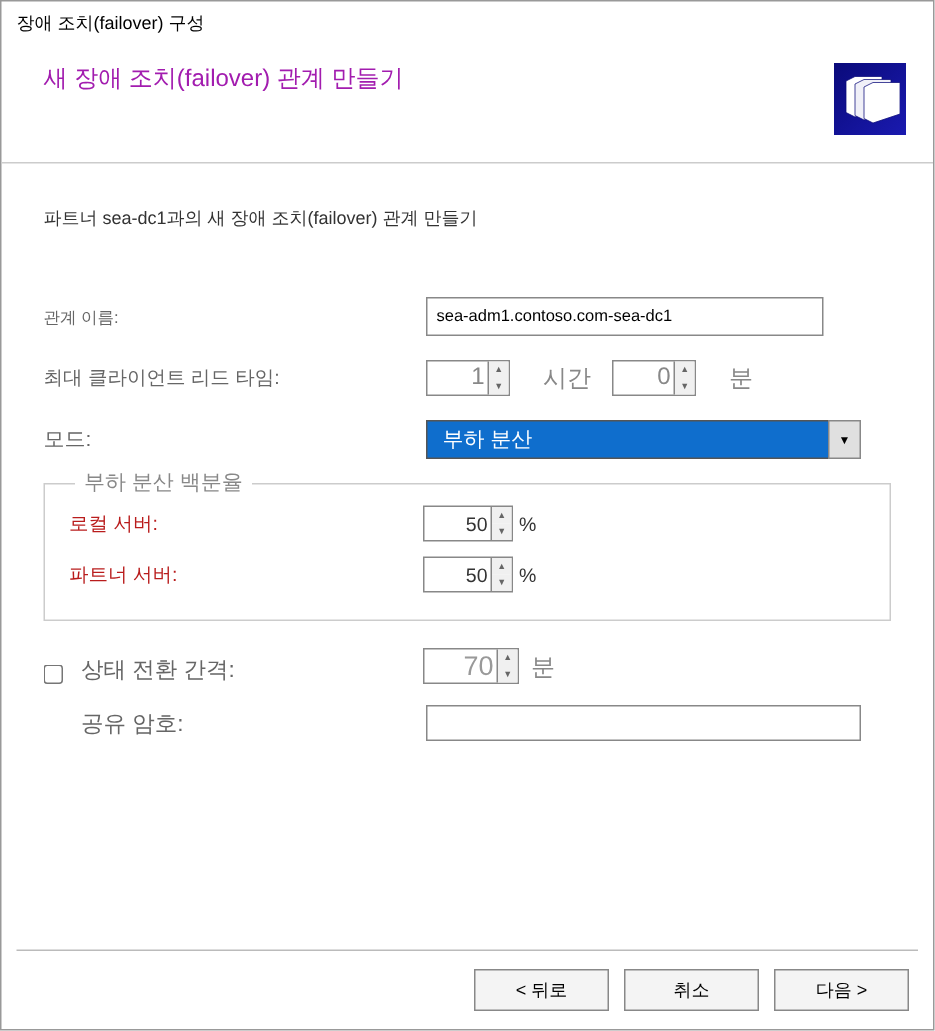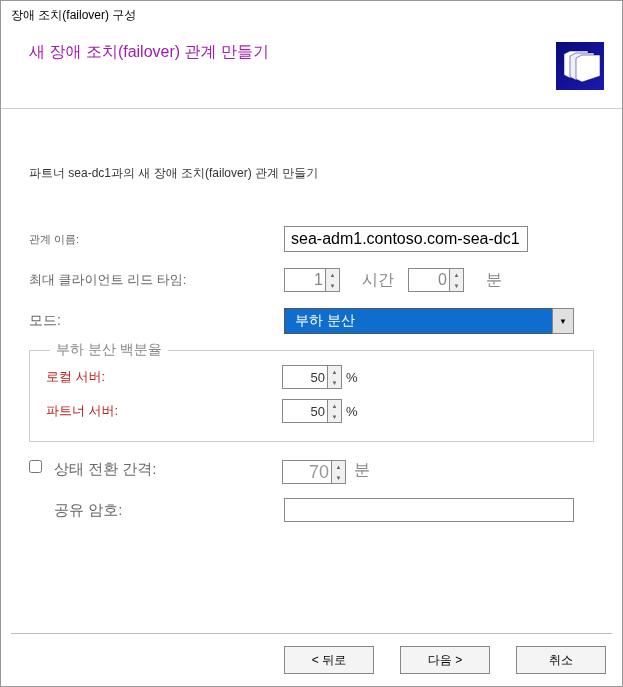--- a/index.html
+++ b/index.html
@@ -40,41 +40,40 @@
       background: #ccc;
       margin: 0;
     }
     .content {
       padding: 28px 28px 0 28px;
     }
     .intro {
       font-size: 12px;
       color: #333;
       margin-bottom: 44px;
-      margin-top: 28px;
     }
     .form-row {
       display: flex;
       align-items: center;
       margin-bottom: 16px;
     }
     .label {
       width: 255px;
       font-size: 14px;
       color: #666;
     }
     .label.big {
       font-size: 11px;
     }
     .text-input {
-      width: 244px;
+      width: 265px;
       height: 22px;
       border: 1px solid #888;
       padding: 12px 6px;
-      font-size: 16px;
+      font-size: 11px;
       font-family: Arial, sans-serif;
     }
     .time-group {
       display: flex;
       gap: 6px;
       align-items: center;
     }
     .spinner {
       width: 56px;
       height: 24px;
@@ -175,21 +174,21 @@
       font-size: 13px;
       color: #333;
     }
     .percent {
       font-size: 13px;
       margin-left: 4px;
       color: #333;
     }
     .check-row {
       display: flex;
-      align-items: flex-start;
+      align-items: flex-end;
       margin-bottom: 14px;
     }
     .checkbox {
       width: 13px;
       height: 13px;
       margin-right: 12px;
     }
     .check-label {
       width: 228px;
       font-size: 15px;
@@ -213,21 +212,21 @@
       position: absolute;
       bottom: 52px;
       left: 10px;
       right: 10px;
     }
     .button-bar {
       position: absolute;
       bottom: 12px;
       right: 16px;
       display: flex;
-      gap: 26px;
+      gap: 10px;
     }
     .btn {
       width: 90px;
       height: 28px;
       border: 1px solid #888;
       background: #f4f4f4;
       font-size: 12px;
       cursor: pointer;
       display: flex;
       align-items: center;
@@ -338,15 +337,15 @@
     <div class="label" style="padding-left:25px; width:255px; font-size:15px; color:#666;">공유 암호:</div>
     <input class="wide-input" type="password" value="" style="">
   </div>
 
 </div>
 
 <div class="footer-sep"></div>
 
 <div class="button-bar">
   <button class="btn">&lt; 뒤로</button>
+  <button class="btn">취소</button>
   <button class="btn">다음 &gt;</button>
-  <button class="btn">취소</button>
 </div>
 
 </body></html>

